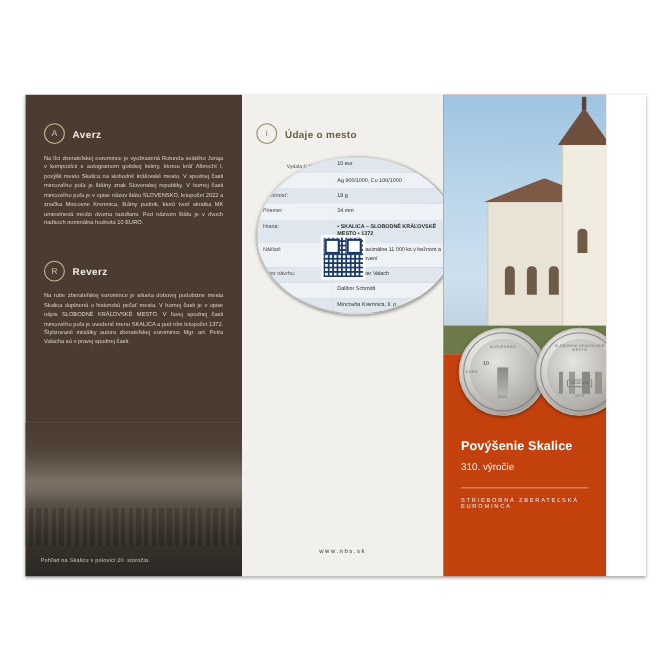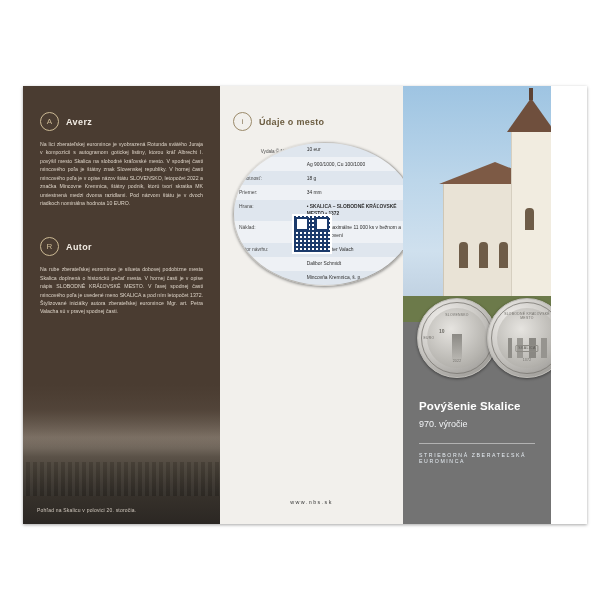--- a/index.html
+++ b/index.html
@@ -110,21 +110,21 @@
   .qr:before{left:1px;top:1px;}
   .qr:after{right:1px;top:1px;}
   .mid-url{
     position:absolute;left:0;bottom:19px;width:100%;text-align:center;
     font-size:5.4px;letter-spacing:1.4px;color:#3a3a3a;
   }
 
   
   .panel-right{
     position:relative;width:148px;height:100%;
-    background:#737373;overflow:hidden;color:#ffffff;
+    background:#c2410c;overflow:hidden;color:#ffffff;
   }
   .church{
     position:absolute;left:0;top:0;width:100%;height:236px;
     background:linear-gradient(to bottom,#9ec4e2 0%,#bcd6ea 40%,#cfe0ee 70%,#b9cadb 100%);
     overflow:hidden;
   }
   .church .grass{
     position:absolute;left:0;bottom:0;width:100%;height:26px;background:#6c7a4a;
   }
   .church .body{
@@ -222,21 +222,21 @@
           <div class="lsec-title">Averz</div>
         </div>
         <div class="lsec-body">Na líci zberateľskej euromince je vyobrazená Rotunda svätého Juraja v kompozícii s autogramom gotickej listiny, ktorou kráľ Albrecht I. povýšil mesto Skalica na slobodné kráľovské mesto. V spodnej časti mincového poľa je štátny znak Slovenskej republiky. V hornej časti mincového poľa je v opise názov štátu SLOVENSKO, letopočet 2022 a značka Mincovne Kremnica, štátny podnik, ktorú tvorí skratka MK umiestnená medzi dvoma razidlami. Pod názvom štátu je v dvoch riadkoch nominálna hodnota 10 EURO.</div>
       </div>
 
       <div class="gap1"></div>
 
       <div class="lsection">
         <div class="lsec-head">
           <div class="circ">R</div>
-          <div class="lsec-title">Autor</div>
+          <div class="lsec-title">Reverz</div>
         </div>
         <div class="lsec-body">Na rube zberateľskej euromince je silueta dobovej podobizne mesta Skalica doplnená o historickú pečať mesta. V hornej časti je v opise nápis SLOBODNÉ KRÁĽOVSKÉ MESTO. V ľavej spodnej časti mincového poľa je uvedené meno SKALICA a pod ním letopočet 1372. Štylizované iniciálky autora zberateľskej euromince Mgr. art. Petra Valacha sú v pravej spodnej časti.</div>
       </div>
 
       <div class="photo"></div>
       <div class="photo-caption">Pohľad na Skalicu v polovici 20. storočia.</div>
     </div>
 
     <div class="panel-mid">
       <div class="mid-inner">
@@ -335,20 +335,20 @@
             <div class="tinytxt" style="top:4px;">SLOBODNÉ KRÁĽOVSKÉ MESTO</div>
             <div class="skyline"></div>
             <div class="plaque">SKALICA</div>
             <div class="tinytxt" style="bottom:6px;">1372</div>
           </div>
         </div>
       </div>
 
       <div class="right-texts">
         <div class="r-title">Povýšenie Skalice</div>
-        <div class="r-sub">970. výročie</div>
+        <div class="r-sub">310. výročie</div>
         <div class="r-rule"></div>
         <div class="r-foot">STRIEBORNÁ ZBERATEĽSKÁ EUROMINCA</div>
       </div>
     </div>
 
   </div>
 </div>
 
 </body></html>

